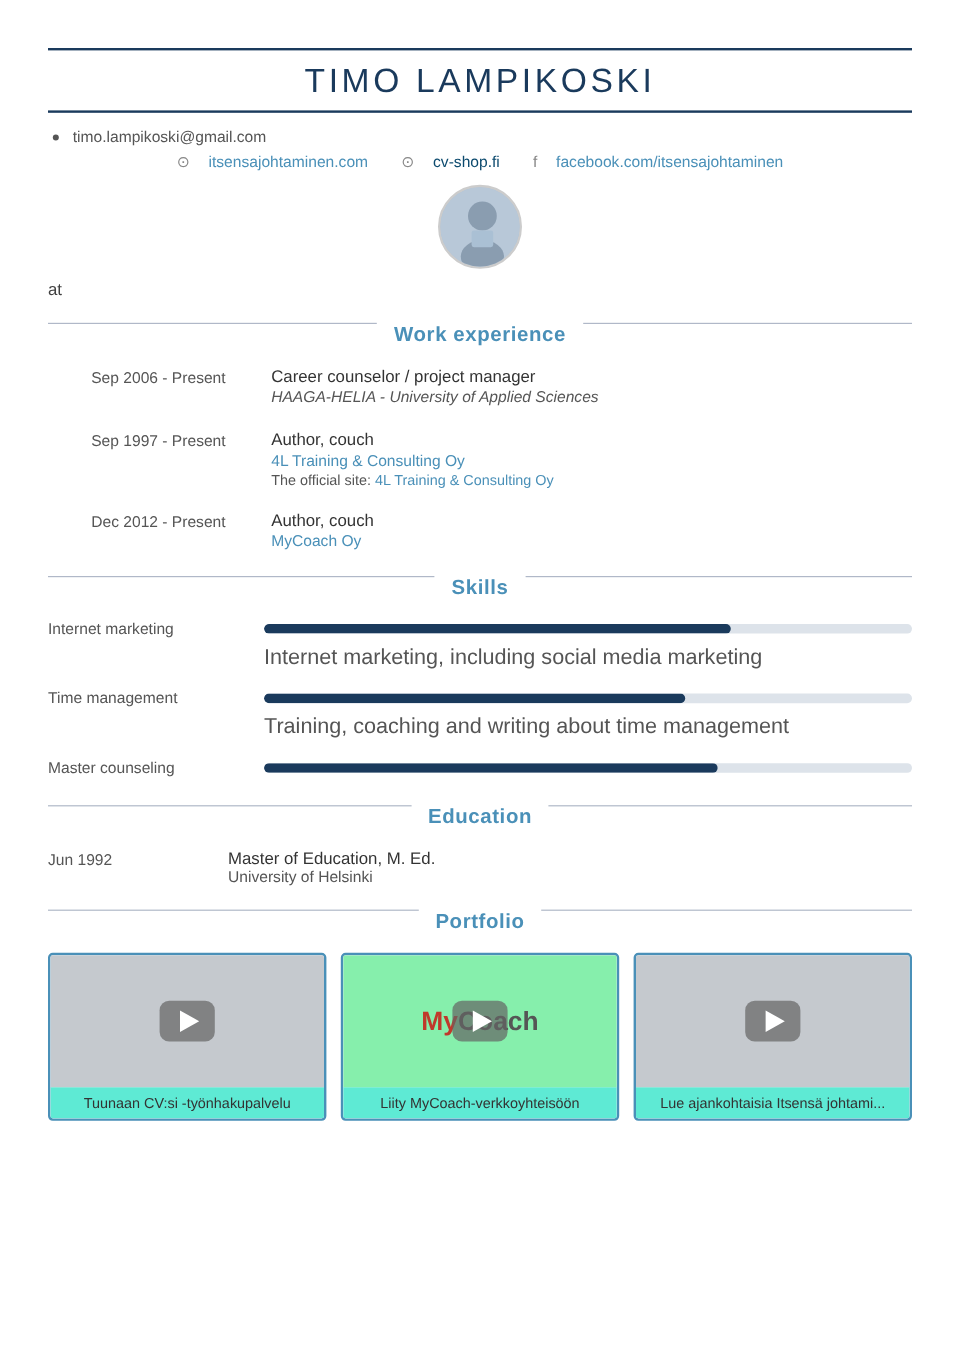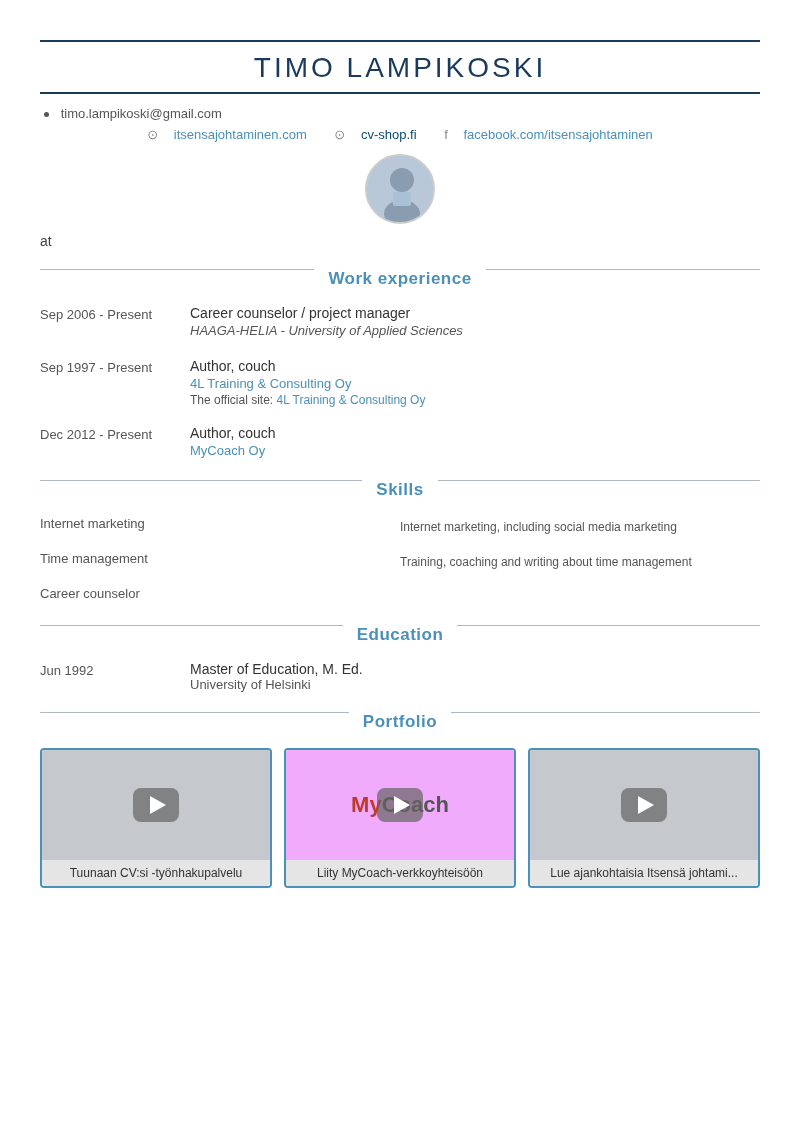--- a/index.html
+++ b/index.html
@@ -87,20 +87,21 @@
     .section-header .section-title {
       color: #4a90b8;
       font-size: 17px;
       font-weight: 600;
       padding: 0 14px;
       letter-spacing: 0.5px;
     }
     
     .work-entries {
       margin-bottom: 8px;
+      margin-left: 36px;
     }
     .work-entry {
       display: flex;
       margin-bottom: 18px;
     }
     .work-date {
       width: 150px;
       min-width: 150px;
       color: #555;
       font-size: 13px;
@@ -134,22 +135,21 @@
       color: #555;
     }
     .work-official-link {
       color: #4a90b8;
       text-decoration: none;
     }
     
     .skill-entry {
       display: flex;
       margin-bottom: 16px;
-      flex-direction: row;
-      align-items: center;
+      flex-direction: column;
     }
     .skill-row {
       display: flex;
       align-items: center;
       margin-bottom: 4px;
     }
     .skill-name {
       width: 180px;
       min-width: 180px;
       color: #555;
@@ -169,21 +169,21 @@
     }
     .skill-desc-row {
       display: flex;
     }
     .skill-desc-spacer {
       width: 180px;
       min-width: 180px;
     }
     .skill-desc {
       flex: 1;
-      font-size: 12px;
+      font-size: 18px;
       color: #555;
       margin-top: 2px;
     }
     
     .edu-entry {
       display: flex;
       margin-bottom: 12px;
     }
     .edu-date {
       width: 150px;
@@ -219,21 +219,21 @@
     .portfolio-thumb {
       width: 100%;
       height: 110px;
       background: #c5c9ce;
       display: flex;
       align-items: center;
       justify-content: center;
       position: relative;
     }
     .portfolio-thumb.mycoach-bg {
-      background: #f0abfc;
+      background: #86efac;
     }
     .play-btn {
       width: 46px;
       height: 34px;
       background: rgba(100,100,100,0.7);
       border-radius: 8px;
       display: flex;
       align-items: center;
       justify-content: center;
     }
@@ -254,21 +254,21 @@
       color: #c0392b;
     }
     .mycoach-logo .coach {
       color: #555;
     }
     .portfolio-label {
       text-align: center;
       font-size: 12px;
       color: #333;
       padding: 6px 4px;
-      background: #e5e5e5;
+      background: #5eead4;
     }
     .dot-bullet {
       display: inline-block;
       width: 5px;
       height: 5px;
       background: #555;
       border-radius: 50%;
       margin-right: 6px;
       vertical-align: middle;
     }
@@ -384,21 +384,21 @@
         </div>
       </div>
       <div class="skill-desc-row">
         <div class="skill-desc-spacer"></div>
         <div class="skill-desc">Training, coaching and writing about time management</div>
       </div>
     </div>
 
     <div class="skill-entry">
       <div class="skill-row">
-        <div class="skill-name">Career counselor</div>
+        <div class="skill-name">Master counseling</div>
         <div class="skill-bar-container">
           <div class="skill-bar-fill" style="width:70%"></div>
         </div>
       </div>
     </div>
 
   </div>
 
   <div class="section-header">
     <div class="line"></div>

